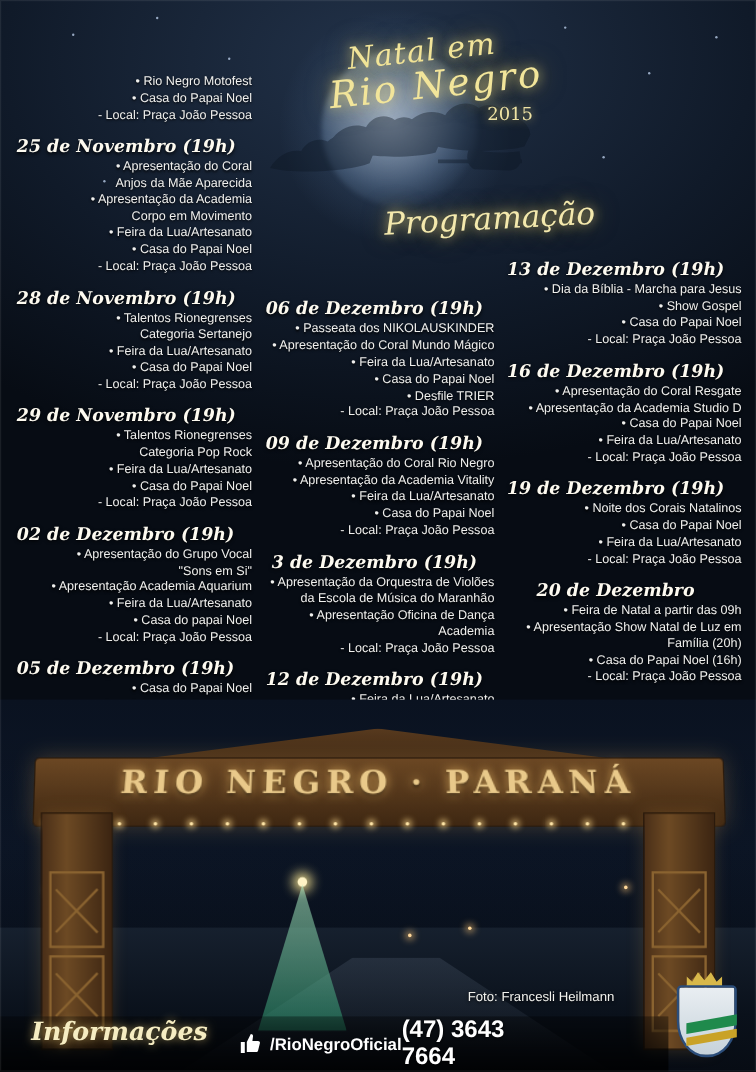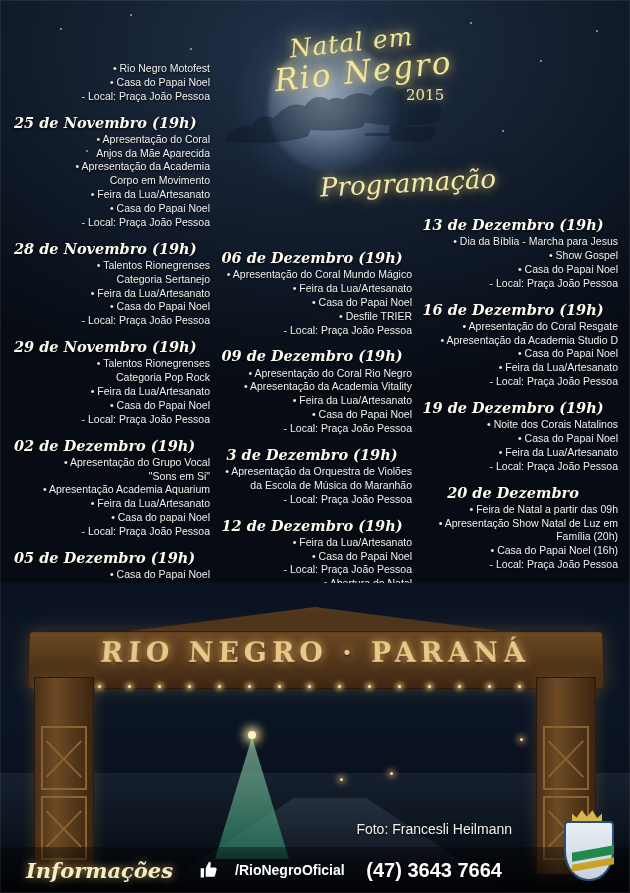--- a/index.html
+++ b/index.html
@@ -220,43 +220,42 @@
   }
   .buildinglight {
     position: absolute;
     width: 3px; height: 3px; border-radius: 50%;
     background: #ffd89a;
     box-shadow: 0 0 6px 2px rgba(255,200,120,.7);
   }
   .photo-credit {
     position: absolute;
     right: 118px; bottom: 56px;
-    font-size: 14px;
+    font-size: 11px;
     color: #f2f2ee;
     text-shadow: 0 1px 3px #000;
   }
   
   .footer {
     position: absolute;
-    left: 0; bottom: 0; width: 630px; height: 46px;
+    left: 0; bottom: 0; width: 557px; height: 46px;
     background: linear-gradient(to bottom, rgba(0,0,0,.35), rgba(0,0,0,.8));
     display: flex;
-    align-items: center;
   }
   .info-word {
     margin-left: 26px;
     font-family: "DejaVu Serif", serif;
     font-style: italic;
     font-weight: bold;
     font-size: 21px;
     color: #f6edc2;
     text-shadow: 0 0 8px rgba(240,210,120,.7);
   }
   .fb {
-    display: flex; align-items: center; gap: 16px;
+    display: flex; align-items: center; gap: 6px;
     margin-left: 26px;
     color: #fff;
     font-size: 14px;
     font-weight: bold;
   }
   .thumb {
     display: inline-block; width: 20px; height: 20px;
     position: relative;
   }
   .phone {
@@ -394,20 +393,21 @@
         <li>• Abertura do Natal
 no Lageado dos Vieiras</li>
       </ul>
     </div>
   </div>
 
   <div class="col col-mid">
     <div class="block">
       <div class="date">06 de Dezembro (19h)</div>
       <ul>
+        <li>• Passeata dos NIKOLAUSKINDER</li>
         <li>• Apresentação do Coral Mundo Mágico</li>
         <li>• Feira da Lua/Artesanato</li>
         <li>• Casa do Papai Noel</li>
         <li>• Desfile TRIER</li>
         <li>- Local: Praça João Pessoa</li>
       </ul>
     </div>
     <div class="block">
       <div class="date">09 de Dezembro (19h)</div>
       <ul>
@@ -416,20 +416,21 @@
         <li>• Feira da Lua/Artesanato</li>
         <li>• Casa do Papai Noel</li>
         <li>- Local: Praça João Pessoa</li>
       </ul>
     </div>
     <div class="block">
       <div class="date">3 de Dezembro (19h)</div>
       <ul>
         <li>• Apresentação da Orquestra de Violões
 da Escola de Música do Maranhão</li>
+        <li>• Apresentação Oficina de Dança Academia</li>
         <li>- Local: Praça João Pessoa</li>
       </ul>
     </div>
     <div class="block">
       <div class="date">12 de Dezembro (19h)</div>
       <ul>
         <li>• Feira da Lua/Artesanato</li>
         <li>• Casa do Papai Noel</li>
         <li>- Local: Praça João Pessoa</li>
         <li>• Abertura do Natal

